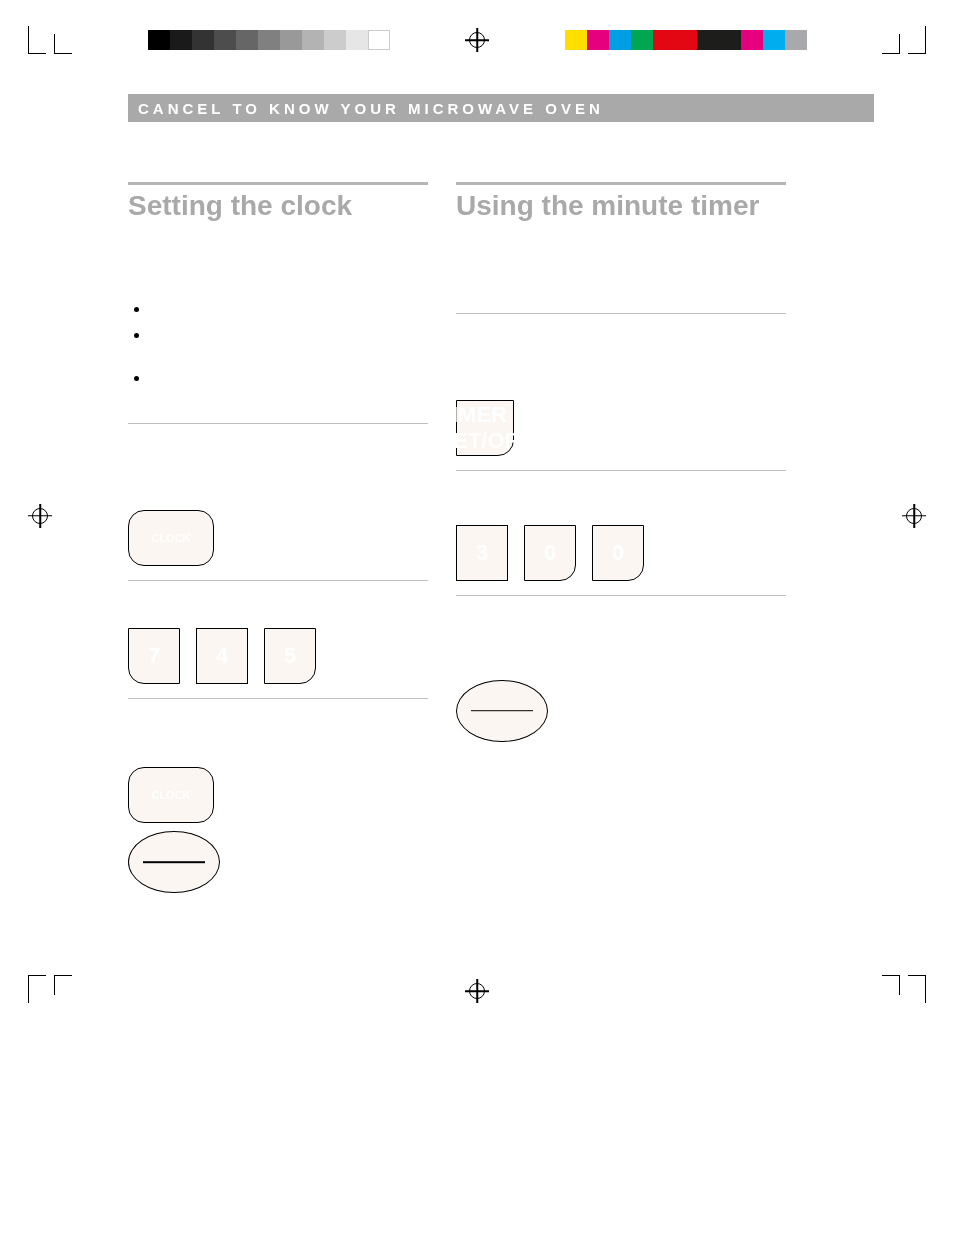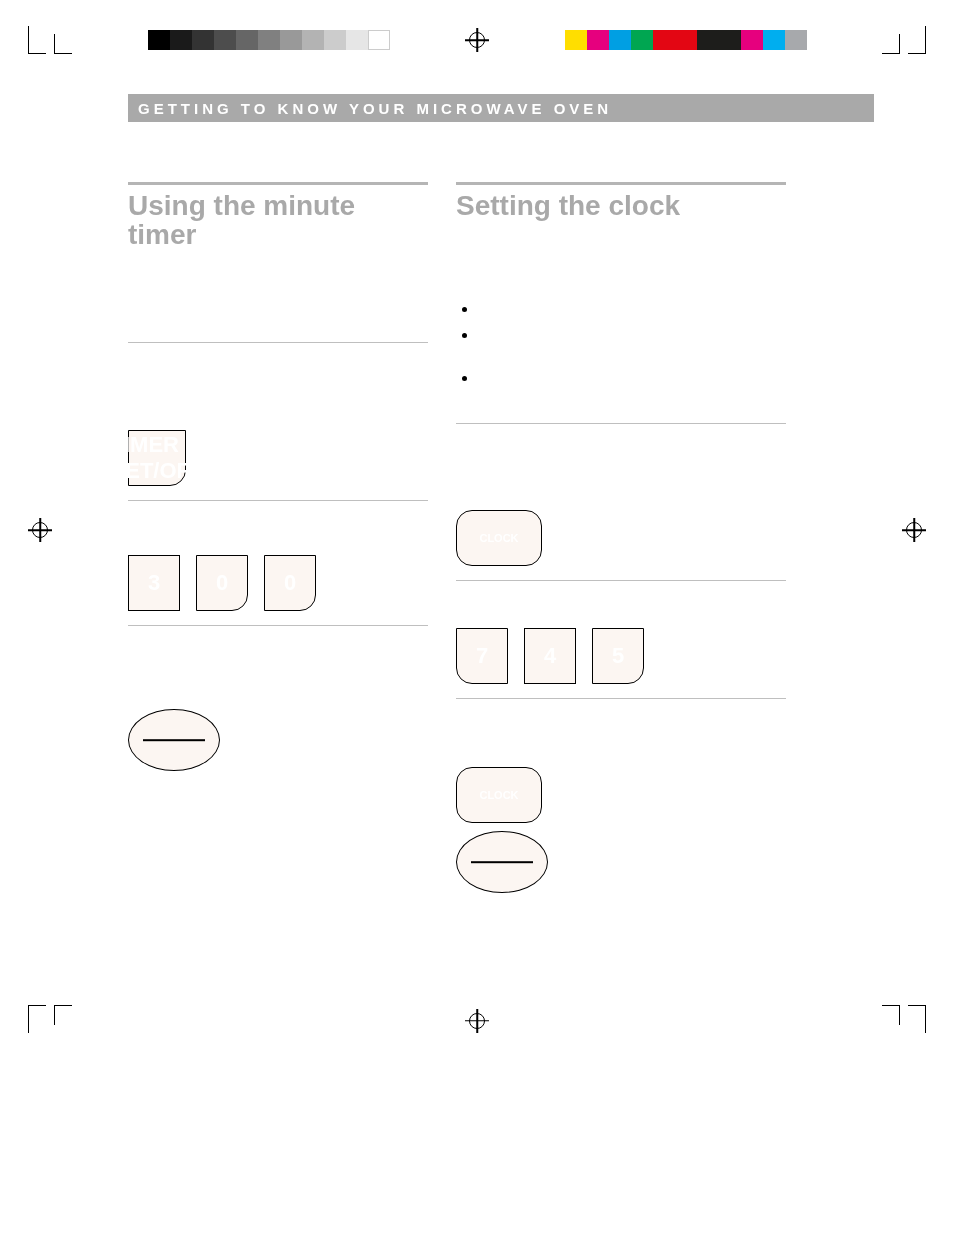--- a/index.html
+++ b/index.html
@@ -162,56 +162,23 @@
     </div>
   </div>
 <div class="side-reg right">
     <div class="reg-mark">
       <span class="circ"></span>
     </div>
   </div>
 
 <div class="page">
 
-  <div class="header-bar">GETTING TO KNOW YOUR MICROWAVE OVEN</div>
+  <div class="header-bar">CANCEL TO KNOW YOUR MICROWAVE OVEN</div>
 
   <div class="cols">
-
-    <div class="col">
-      <div class="rule"></div>
-      <h2>Using the minute timer</h2>
-      <div class="para">Use the microwave oven as a minute timer. Use the TIMER SET/OFF pad to set a time up to 99 minutes, 99 seconds without microwave power on.</div>
-
-      <div class="step-rule" style="margin-top:22px;"></div>
-      <div class="step-hd">1. Press the TIMER SET/OFF pad.</div>
-      <div class="step-body">The display shows the Command Display prompt "Enter time, then press timer".</div>
-      <div class="kp-row">
-        <div class="kp-num" style="border-radius:0 0 16px 0;width:58px;">TIMER SET/OFF</div>
-      </div>
-
-      <div class="step-rule"></div>
-      <div class="step-hd">2. Press the number pads to enter the time you want to count down.</div>
-      <div class="kp-row">
-        <div class="kp-num mid">3</div>
-        <div class="kp-num">0</div>
-        <div class="kp-num">0</div>
-      </div>
-
-      <div class="step-rule"></div>
-      <div class="step-hd">3. Press the TIMER SET/OFF pad or the START pad to begin the countdown.</div>
-      <div class="step-body">The display will count down the time.</div>
-      <div class="kp-row">
-        <div class="kp-oval"></div>
-      </div>
-
-      <div class="small-note">NOTE: The timer does not start microwave cooking.</div>
-      <div class="small-note">NOTE: To cancel the minute timer during a count-down, press the TIMER SET/OFF pad. Pressing the CANCEL pad will turn off the microwave oven while it is running.</div>
-      <div class="small-note">NOTE: To use the minute timer during cooking, follow Steps 1-3. The cooking time will show after Step 3. Press the TIMER SET/OFF pad to see the minute timer.</div>
-      <div class="small-note">NOTE: If the cooking time ends before the minute timer countdown, "End" will appear on the display and the timer signal will sound. To continue the minute timer count-down, press the TIMER SET/OFF pad.</div>
-    </div>
 
     <div class="col">
       <div class="rule"></div>
       <h2>Setting the clock</h2>
       <div class="para">When you first plug in your microwave oven and after a power failure, the clock on the microwave oven will be reset.</div>
       <ul class="white">
         <li>The clock is a 12-hour clock.</li>
         <li>When the oven is first plugged in, the display shows "12:00".</li>
         <li>If time entry is not necessary, press the START or CANCEL pad.</li>
       </ul>
@@ -236,20 +203,53 @@
       <div class="step-hd">3. Press the CLOCK pad or the START pad.</div>
       <div class="step-body">You will see the time of day on the display.</div>
       <div class="kp-row">
         <div class="kp-rrect">CLOCK</div>
       </div>
       <div class="kp-row">
         <div class="kp-oval"></div>
       </div>
       <div class="small-note">NOTE: To reset the clock, repeat Steps 1-3.</div>
     </div>
+
+    <div class="col">
+      <div class="rule"></div>
+      <h2>Using the minute timer</h2>
+      <div class="para">Use the microwave oven as a minute timer. Use the TIMER SET/OFF pad to set a time up to 99 minutes, 99 seconds without microwave power on.</div>
+
+      <div class="step-rule" style="margin-top:22px;"></div>
+      <div class="step-hd">1. Press the TIMER SET/OFF pad.</div>
+      <div class="step-body">The display shows the Command Display prompt "Enter time, then press timer".</div>
+      <div class="kp-row">
+        <div class="kp-num" style="border-radius:0 0 16px 0;width:58px;">TIMER SET/OFF</div>
+      </div>
+
+      <div class="step-rule"></div>
+      <div class="step-hd">2. Press the number pads to enter the time you want to count down.</div>
+      <div class="kp-row">
+        <div class="kp-num mid">3</div>
+        <div class="kp-num">0</div>
+        <div class="kp-num">0</div>
+      </div>
+
+      <div class="step-rule"></div>
+      <div class="step-hd">3. Press the TIMER SET/OFF pad or the START pad to begin the countdown.</div>
+      <div class="step-body">The display will count down the time.</div>
+      <div class="kp-row">
+        <div class="kp-oval"></div>
+      </div>
+
+      <div class="small-note">NOTE: The timer does not start microwave cooking.</div>
+      <div class="small-note">NOTE: To cancel the minute timer during a count-down, press the TIMER SET/OFF pad. Pressing the CANCEL pad will turn off the microwave oven while it is running.</div>
+      <div class="small-note">NOTE: To use the minute timer during cooking, follow Steps 1-3. The cooking time will show after Step 3. Press the TIMER SET/OFF pad to see the minute timer.</div>
+      <div class="small-note">NOTE: If the cooking time ends before the minute timer countdown, "End" will appear on the display and the timer signal will sound. To continue the minute timer count-down, press the TIMER SET/OFF pad.</div>
+    </div>
   </div>
 
   <div class="pgnum">6</div>
 </div>
 
 <div class="reg-bottom">
   <div class="crop-set crop-bottom">
     <span class="crop"></span>
       <span class="crop inner"></span>
   </div>

